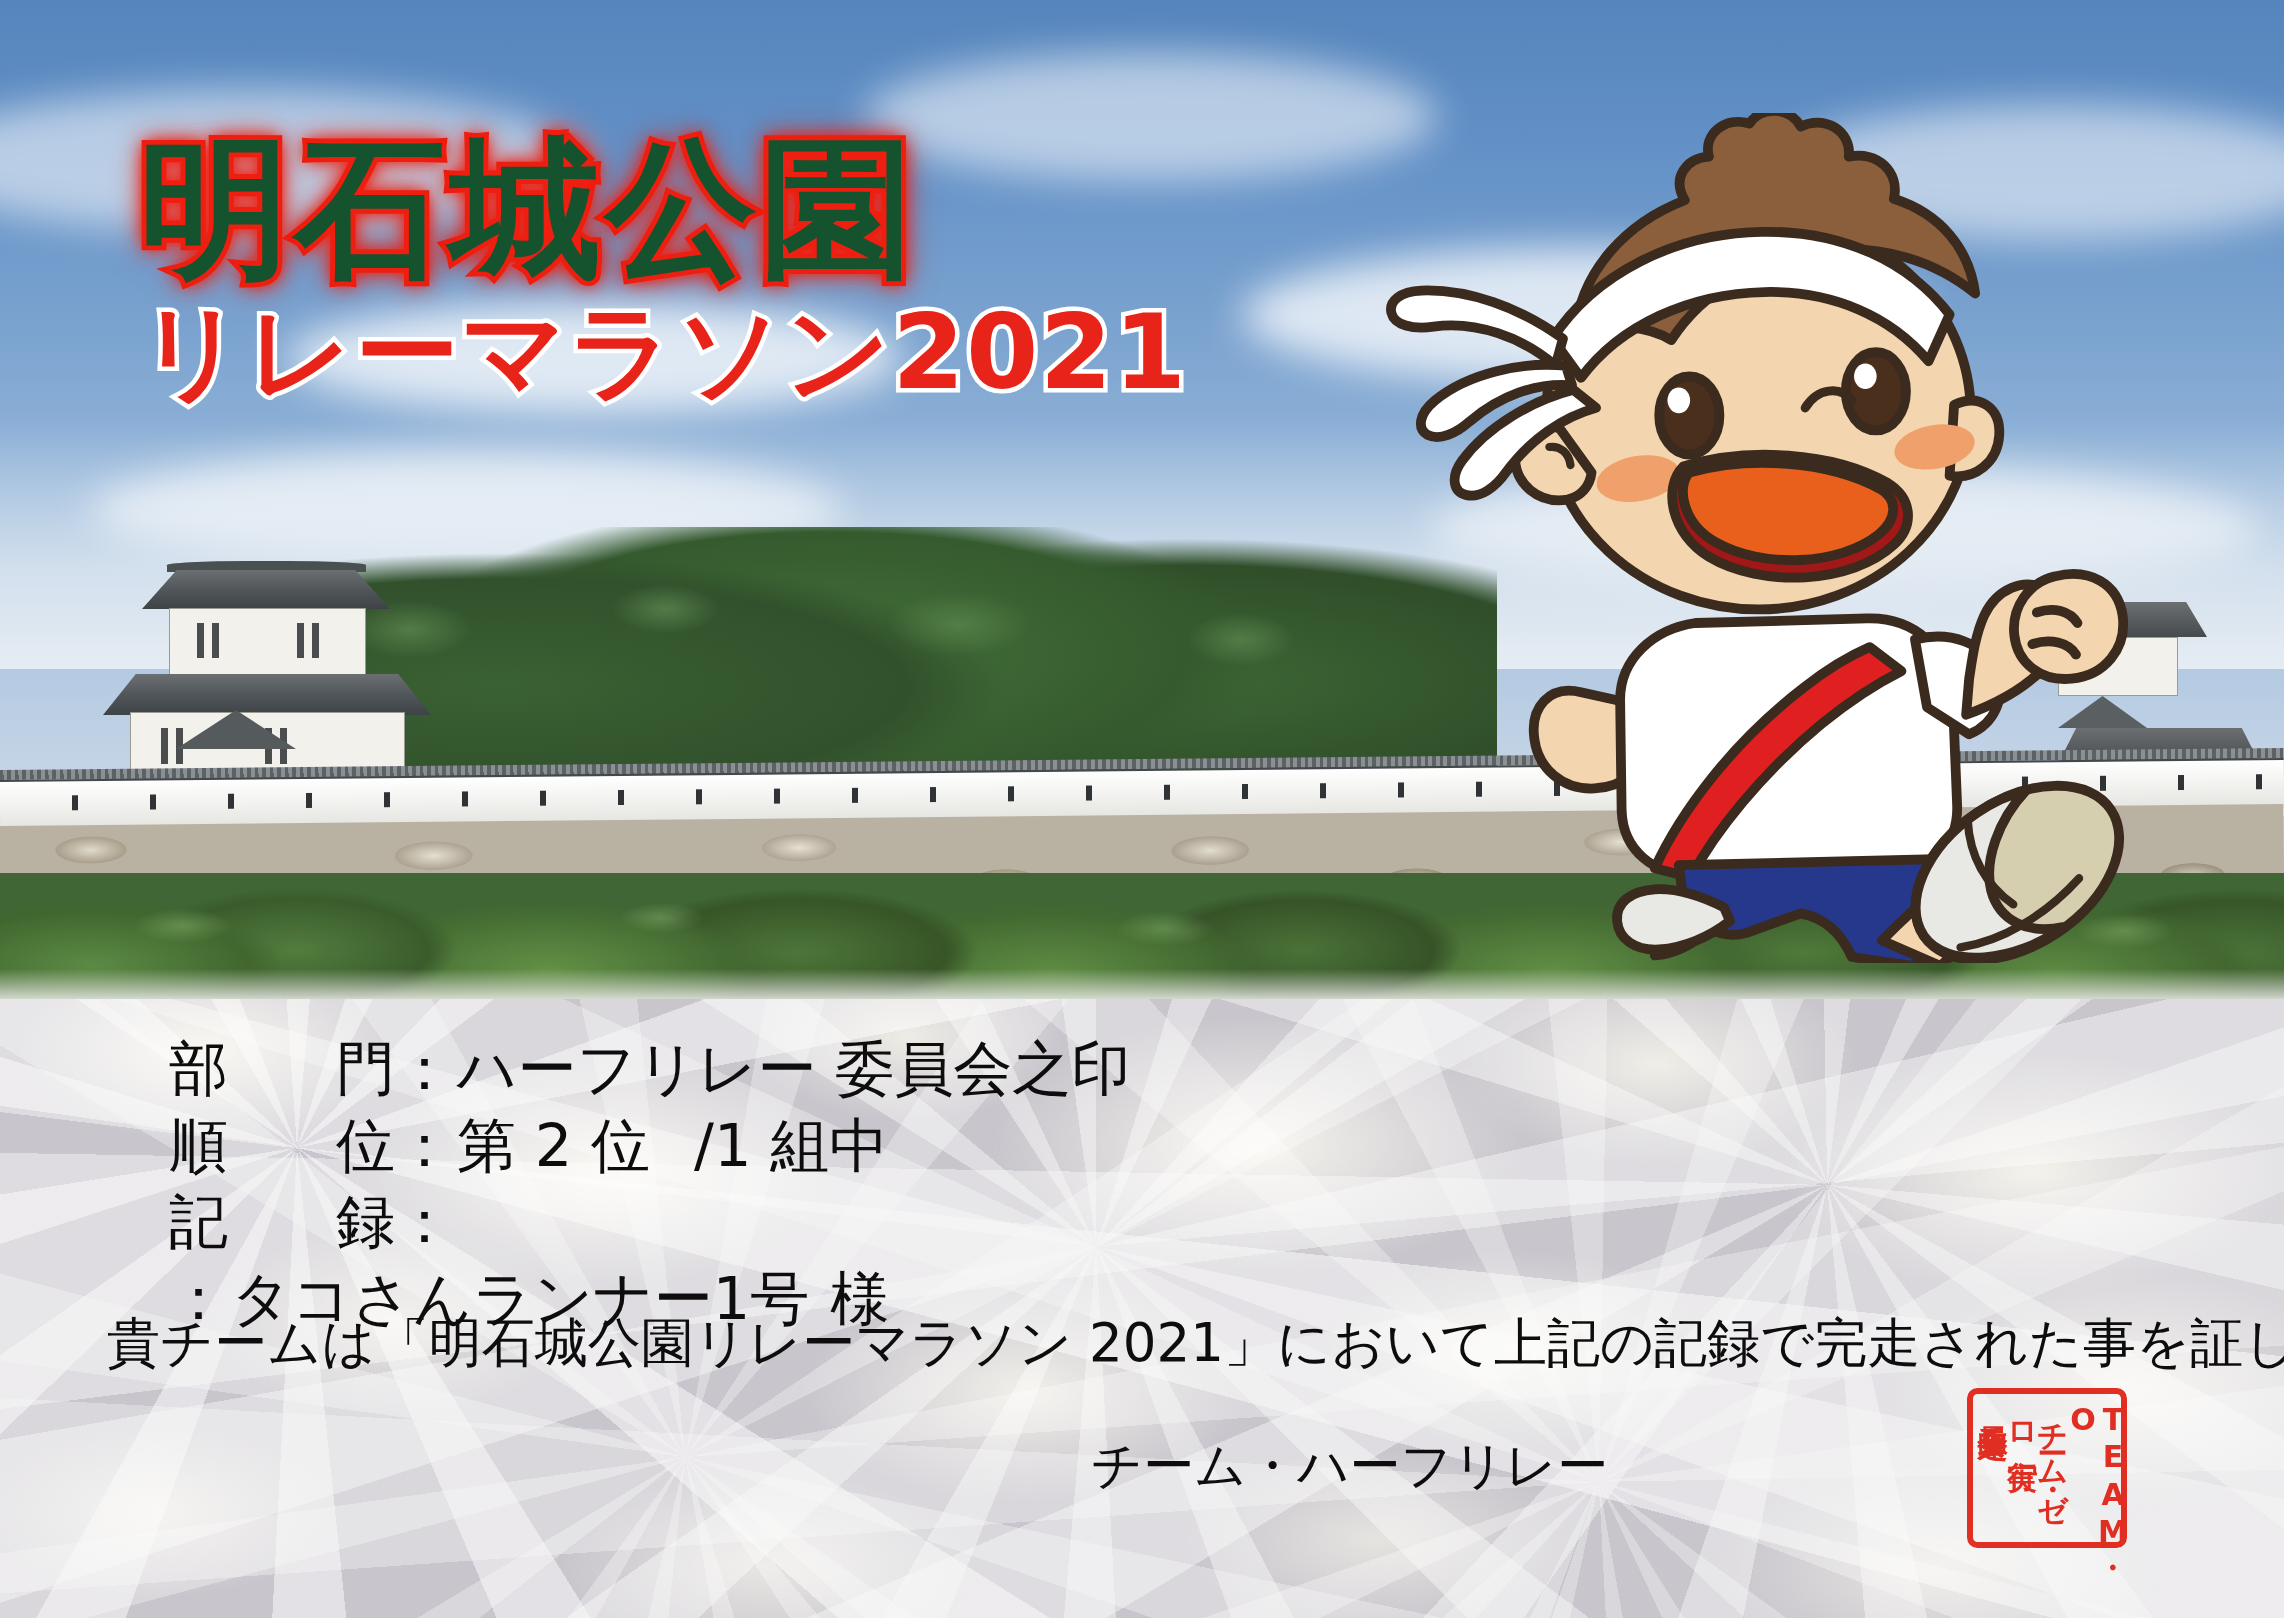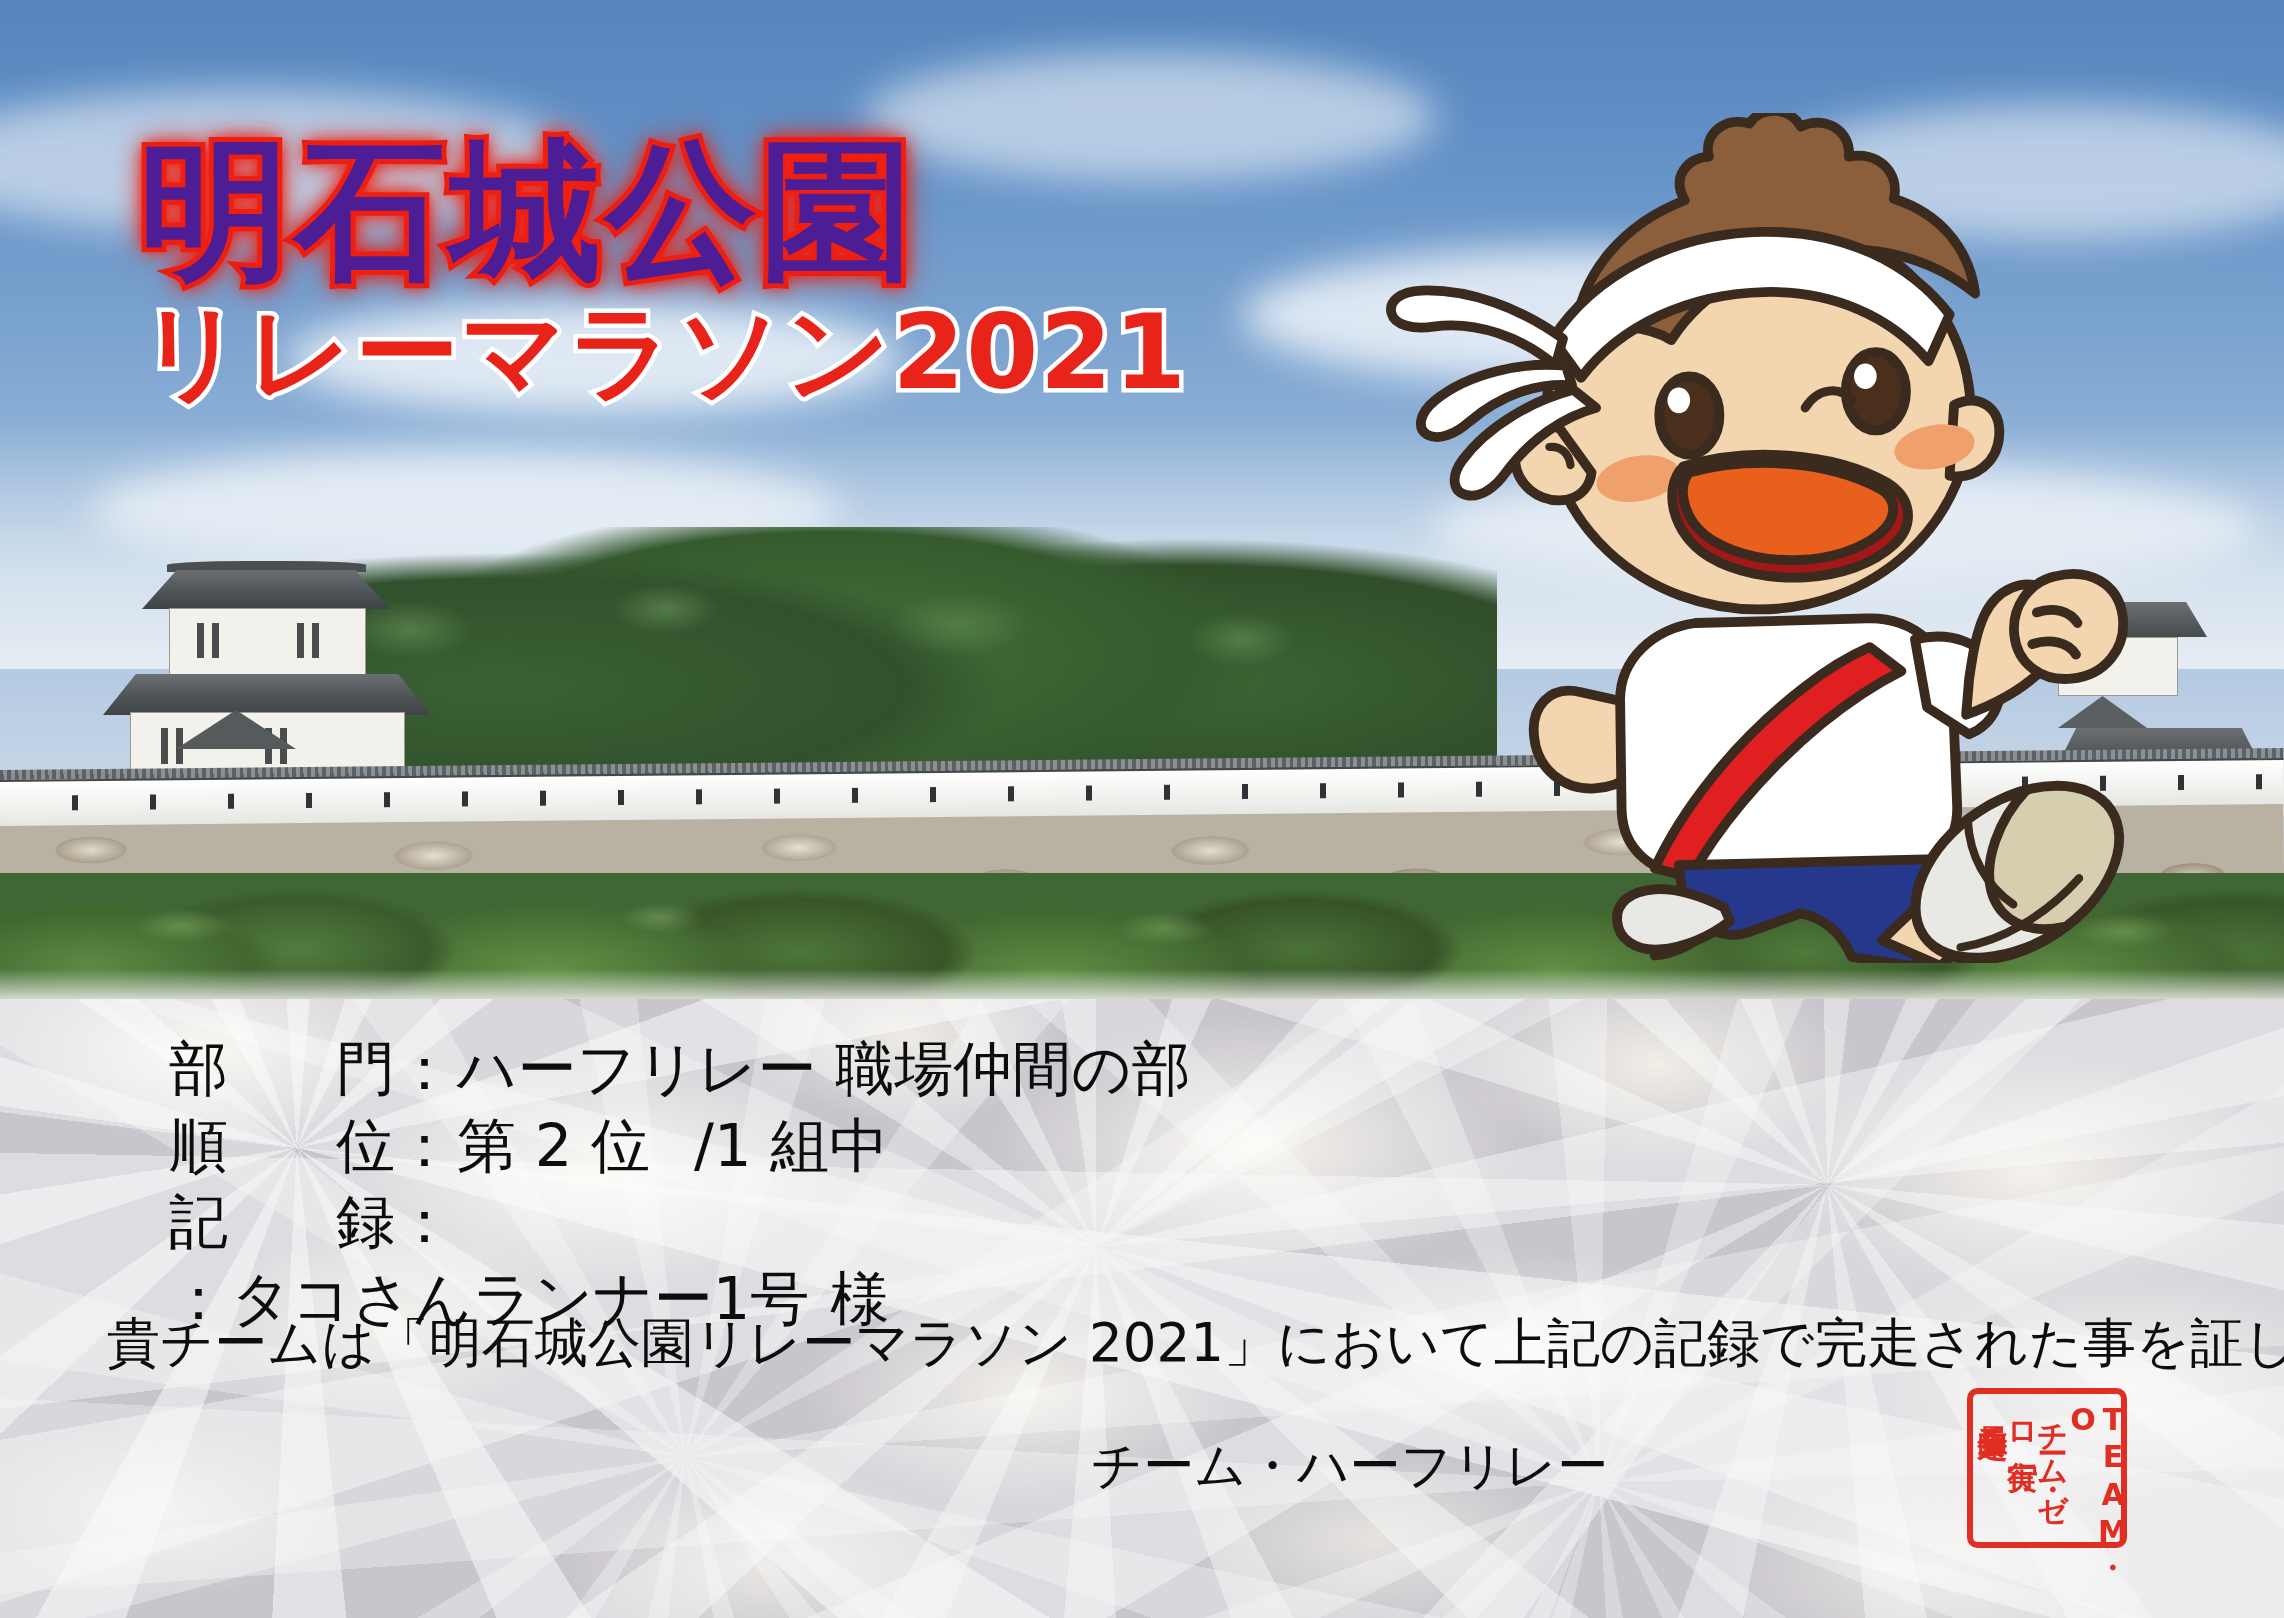--- a/index.html
+++ b/index.html
@@ -174,26 +174,26 @@
     background: linear-gradient(180deg, rgba(238,237,234,0) 0%, rgba(236,235,232,0.85) 100%);
   }
 
   
   .title-block {
     position: absolute;
     left: 139px; top: 135px;
     z-index: 20;
   }
   .title-main {
-    font-family: Liberation Sans, sans-serif;
+    font-family: Liberation Serif, serif;
     font-size: 151px;
     font-weight: 700;
     line-height: 1.0;
     letter-spacing: 4.5px;
-    color: #4c1d95;
+    color: #14532d;
     -webkit-text-stroke: 9.8px #EE2012;
     paint-order: stroke fill;
     text-shadow:
       0 0 13.5px #EE2012, 0 0 19.6px #EE2012,
       0 0 25.6px rgba(238,32,18,0.85), 0 0 36px rgba(238,32,18,0.55);
     white-space: nowrap;
   }
   .title-sub {
     margin-top: 13.5px;
     font-family: "DejaVu Sans", "Liberation Sans", sans-serif;
@@ -577,21 +577,21 @@
     <div class="panel-content">
 
       <div class="results">
 
         <div class="row">
           <span class="lbl">
             <span>部</span>
             <span>門</span>
           </span>
           <span class="colon">：</span>
-          <span class="val">ハーフリレー 職場仲間の部</span>
+          <span class="val">ハーフリレー 委員会之印</span>
         </div>
 
         <div class="row">
           <span class="lbl">
             <span>順</span>
             <span>位</span>
           </span>
           <span class="colon">：</span>
           <span class="val">第 2 位</span>
           <span class="gap"></span>

